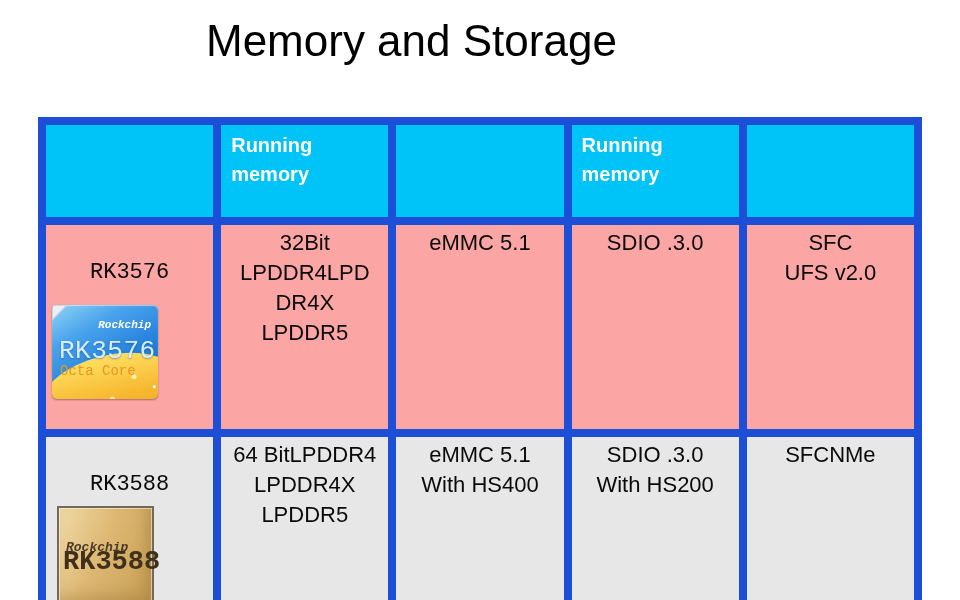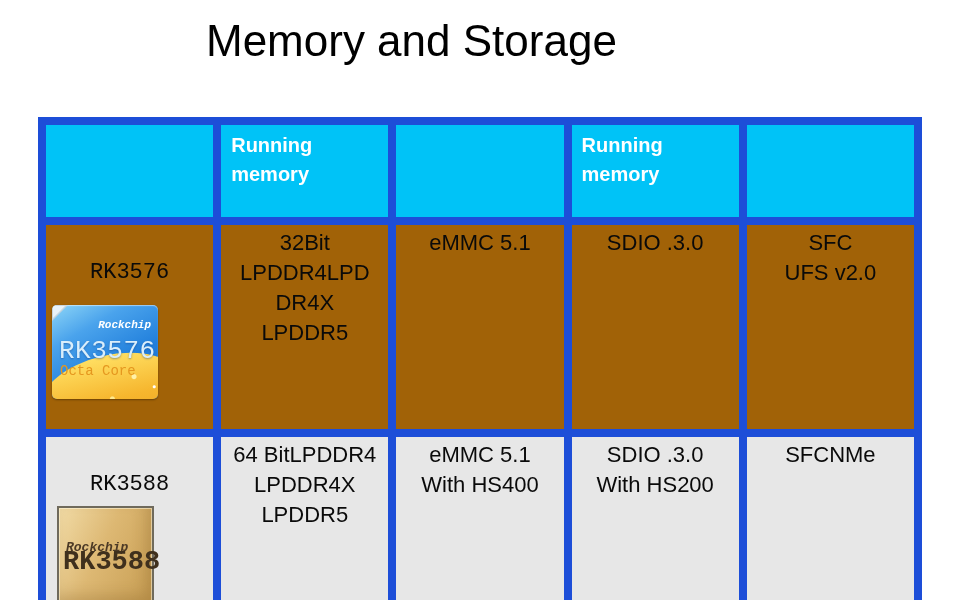--- a/index.html
+++ b/index.html
@@ -21,21 +21,21 @@
     overflow:hidden;
   }
   table.spec th{
     background:#00c3f7; color:#ffffff; font-size:20px; font-weight:bold;
     text-align:left; padding:6px 10px; line-height:29px; height:80px;
   }
   table.spec td{
     font-size:22px; color:#0a0a0a; text-align:center;
     padding:3px 4px 0 4px; line-height:30px;
   }
-  tr.row-a td{background:#a16207; height:181px;}
+  tr.row-a td{background:#fca5a5; height:181px;}
   tr.row-b td{background:#e7e7e7; height:165px;}
   td.chip-cell{text-align:left; padding-left:8px;font-family:Liberation Mono, monospace;}
 
   
   .chip-blue{
     position:relative; width:106px; height:94px; margin:17px 0 0 2px;
     border-radius:5px; overflow:hidden;
     background:linear-gradient(150deg,#8ed6f7 0%,#4aa3ec 28%,#2280dc 62%,#1b66c4 100%);
     box-shadow: inset 0 1px 1px rgba(255,255,255,.5), 0 1px 2px rgba(0,0,0,.35);
   }

